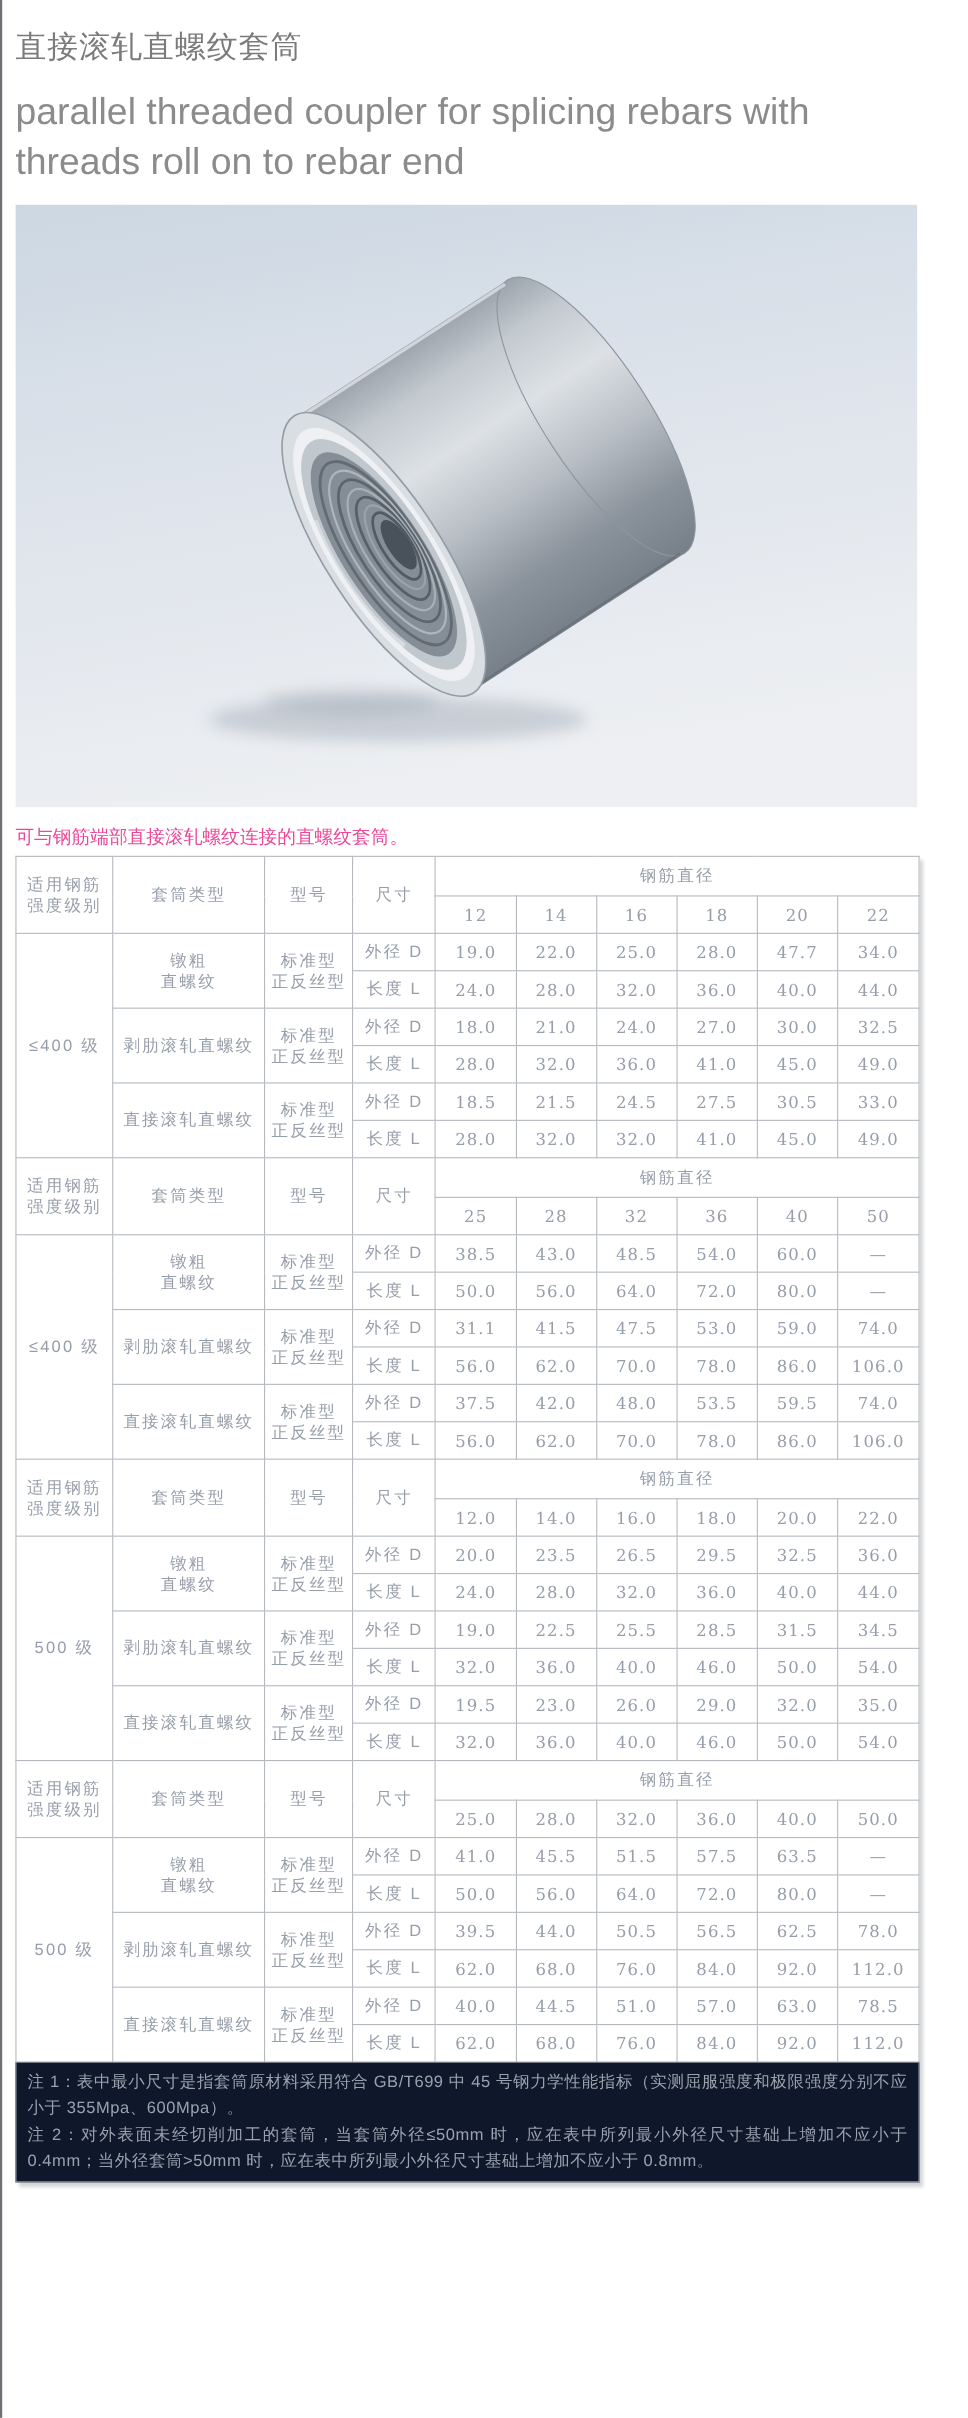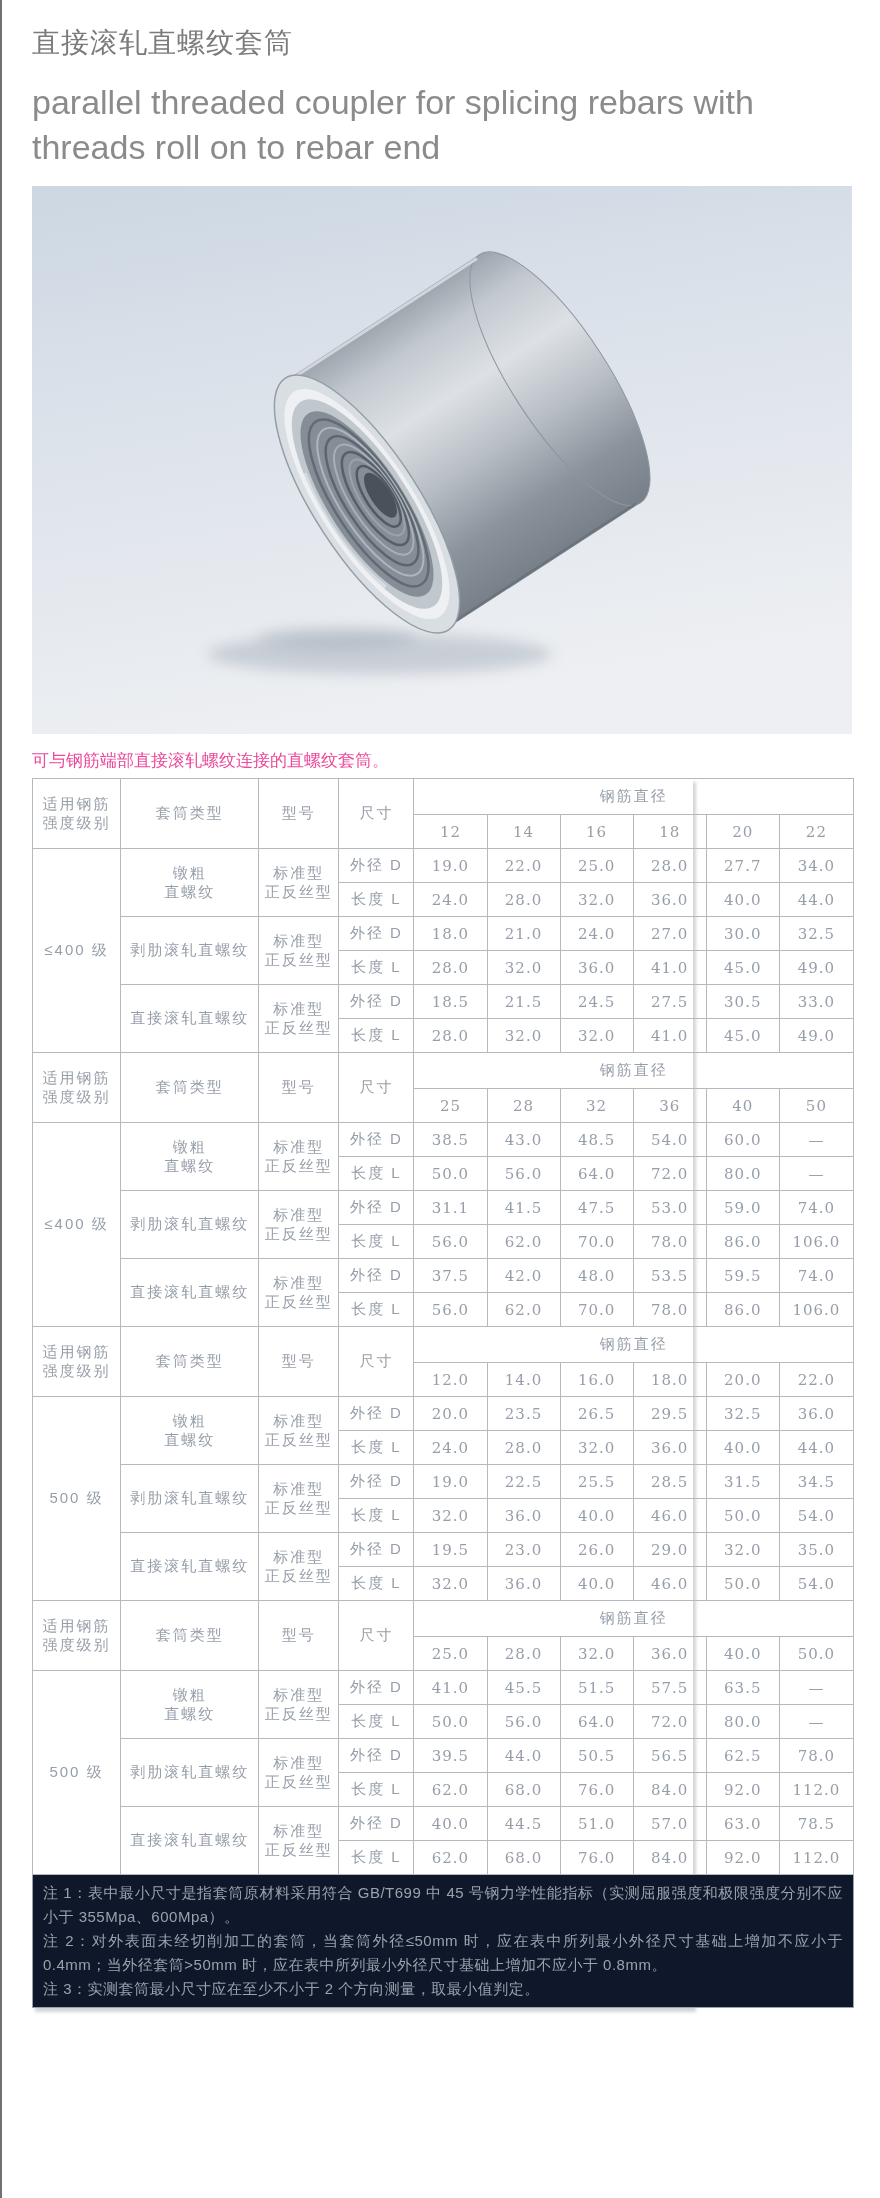--- a/index.html
+++ b/index.html
@@ -2,21 +2,21 @@
 <html><head>
 <meta charset="utf-8">
 <style>
   html, body { margin: 0; padding: 0; background: #ffffff; }
   body {
     width: 880px; height: 2198px; overflow: hidden;
     box-sizing: border-box;
     border-left: 2px solid #6e7175;
     font-family: "Liberation Sans", "DejaVu Sans", sans-serif;
   }
-  .content { padding: 24px 28px 0 30px; }
+  .content { padding: 24px 28px 0 12px; }
 
   .page-title {
     font-size: 28px; line-height: 38px; font-weight: 400;
     color: #7b7b7b; letter-spacing: 1px; margin: 0 0 18px 0;
   }
   .page-subtitle {
     font-size: 34px; line-height: 45px; font-weight: 400;
     color: #8b8b8b; margin: 0 0 16px 0; width: 800px;
   }
 
@@ -26,21 +26,21 @@
   .photo-caption {
     font-size: 17px; line-height: 34px; color: #ec4899;
     margin: 10px 0 0 0;
   }
 
   .table-title {
     font-size: 21px; line-height: 30px; color: #7c7c7c;
     margin: 44px 0 16px 0; font-weight: 400;
   }
 
-  .table-box { width: 661px; box-shadow: 3px 4px 3px rgba(110,116,122,0.30); }
+  .table-box { width: 822px; box-shadow: 3px 4px 3px rgba(110,116,122,0.30); }
 
   .spec-table {
     border-collapse: collapse; table-layout: fixed; width: 822px;
     border: 1px solid #9ba1a7;
   }
   .spec-table th, .spec-table td {
     border: 1px solid #b5b9be; padding: 0;
     font-weight: normal; text-align: center; vertical-align: middle;
     color: #969ea9; font-size: 15px; overflow: hidden;
   }
@@ -165,21 +165,21 @@
             </td>
             <td class="cjk" rowspan="2">
               <div>标准型</div>
               <div>正反丝型</div>
             </td>
             <td class="cjk">外径 D</td>
             <td class="num">19.0</td>
             <td class="num">22.0</td>
             <td class="num">25.0</td>
             <td class="num">28.0</td>
-            <td class="num">27.7</td>
+            <td class="num">47.7</td>
             <td class="num">34.0</td>
           </tr>
           <tr class="data">
             <td class="cjk">长度 L</td>
             <td class="num">24.0</td>
             <td class="num">28.0</td>
             <td class="num">32.0</td>
             <td class="num">36.0</td>
             <td class="num">40.0</td>
             <td class="num">44.0</td>
@@ -518,17 +518,16 @@
             <td class="num">84.0</td>
             <td class="num">92.0</td>
             <td class="num">112.0</td>
           </tr>
         </tbody>
     </table>
 
     <div class="notes">
       <p>注 1：表中最小尺寸是指套筒原材料采用符合 GB/T699 中 45 号钢力学性能指标（实测屈服强度和极限强度分别不应小于 355Mpa、600Mpa）。</p>
       <p>注 2：对外表面未经切削加工的套筒，当套筒外径≤50mm 时，应在表中所列最小外径尺寸基础上增加不应小于 0.4mm；当外径套筒&gt;50mm 时，应在表中所列最小外径尺寸基础上增加不应小于 0.8mm。</p>
-      <p>注 3：实测套筒最小尺寸应在至少不小于 2 个方向测量，取最小值判定。</p>
     </div>
   </div>
 
 </div>
 
 </body></html>

